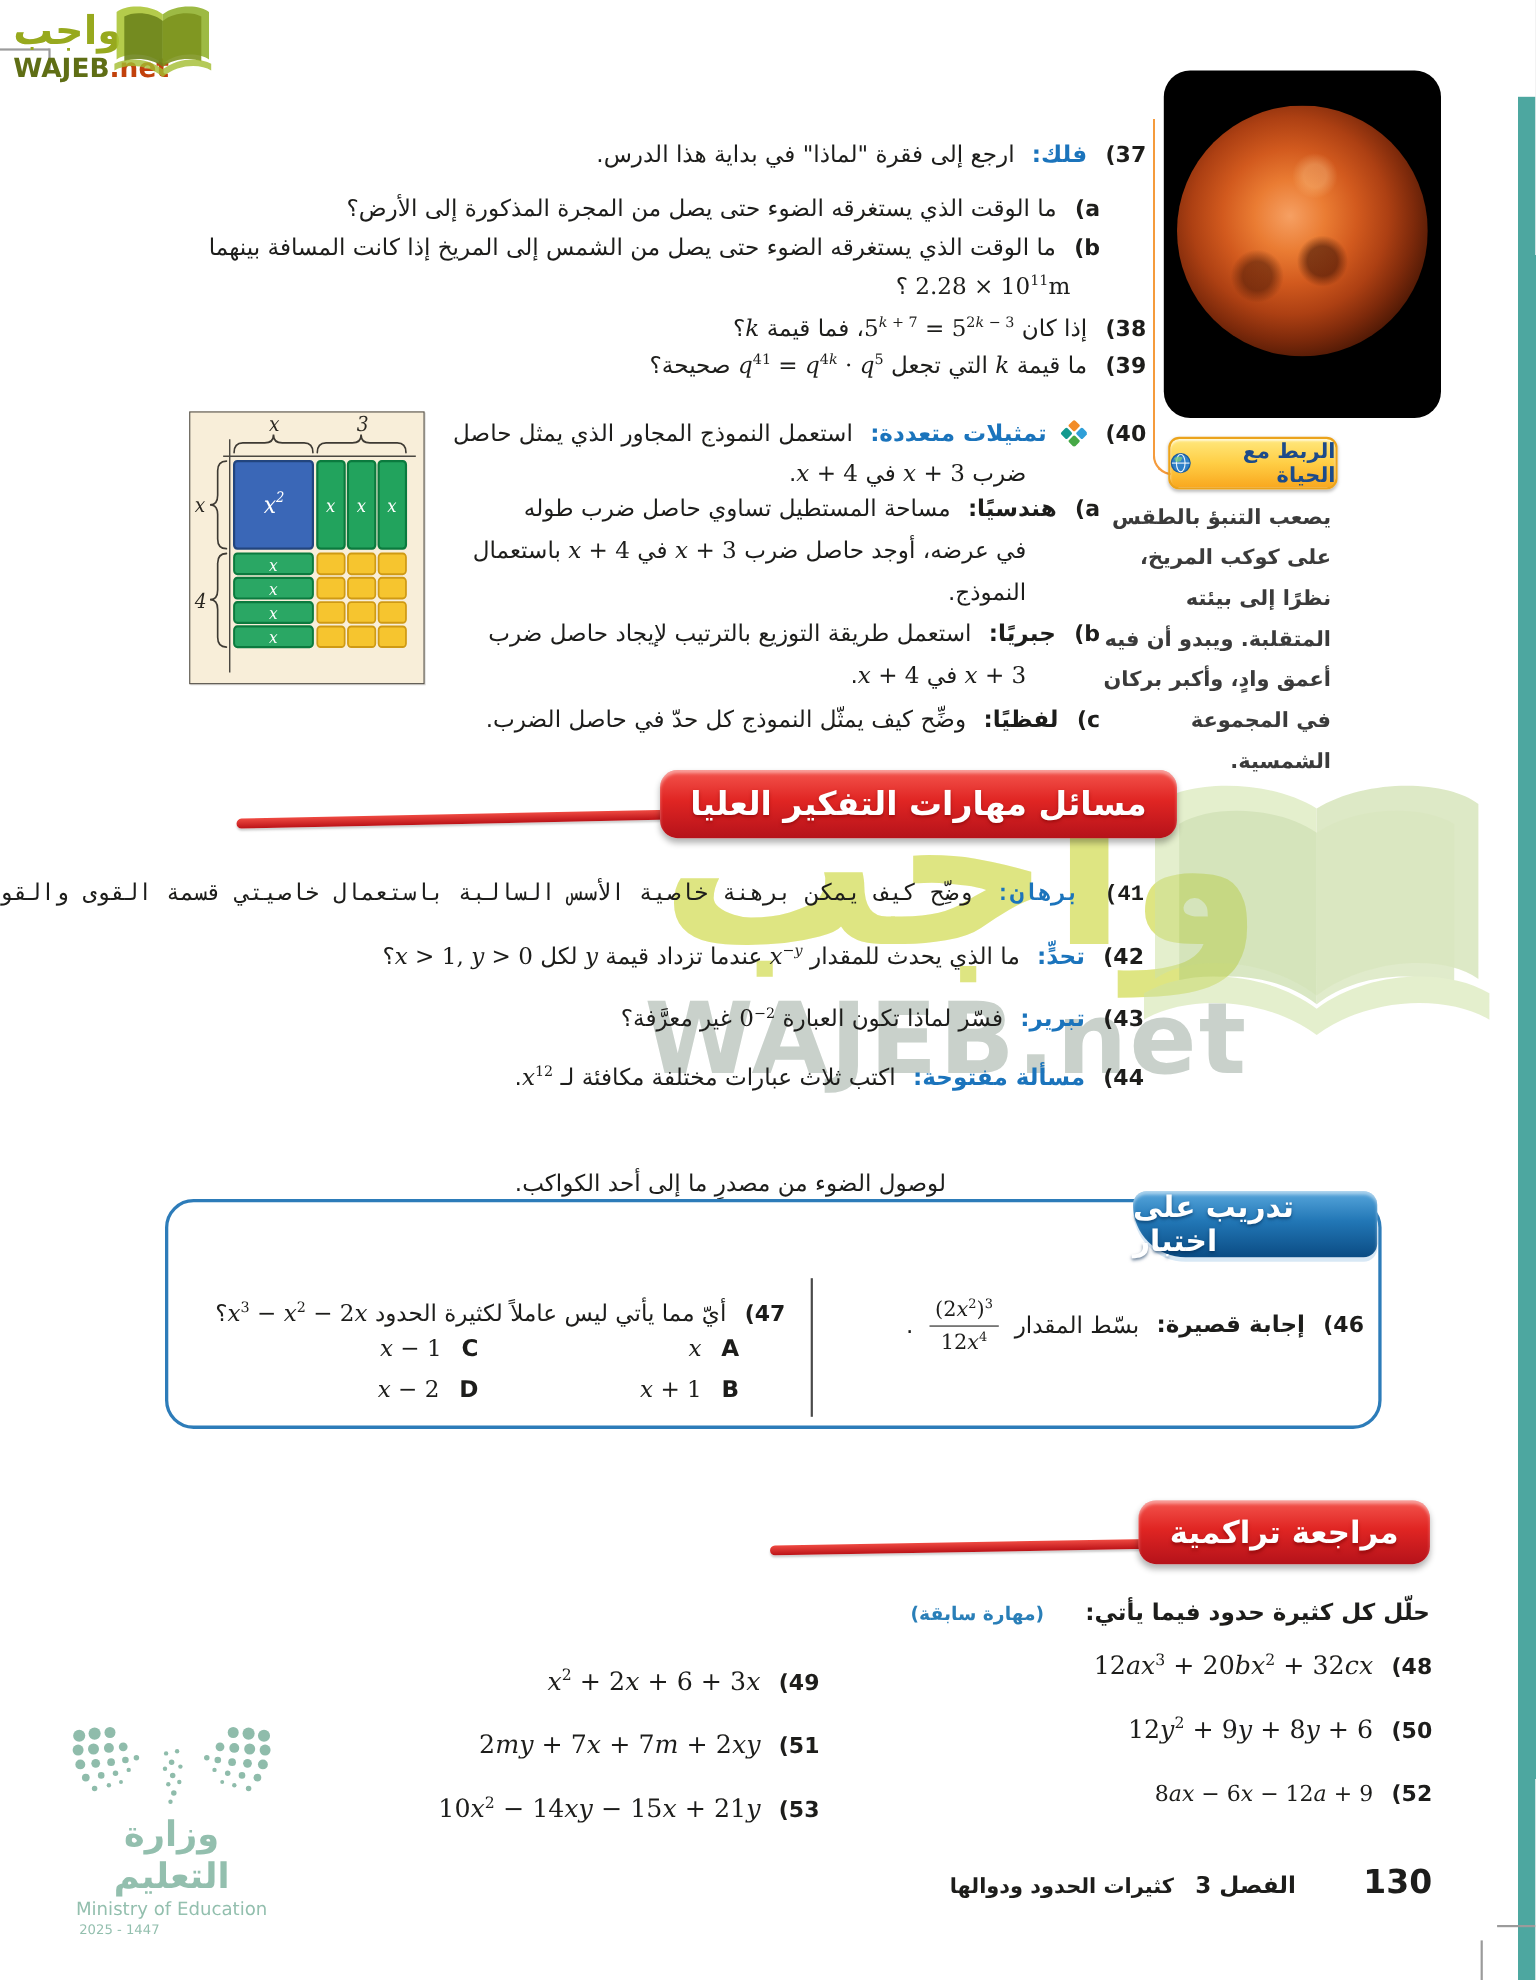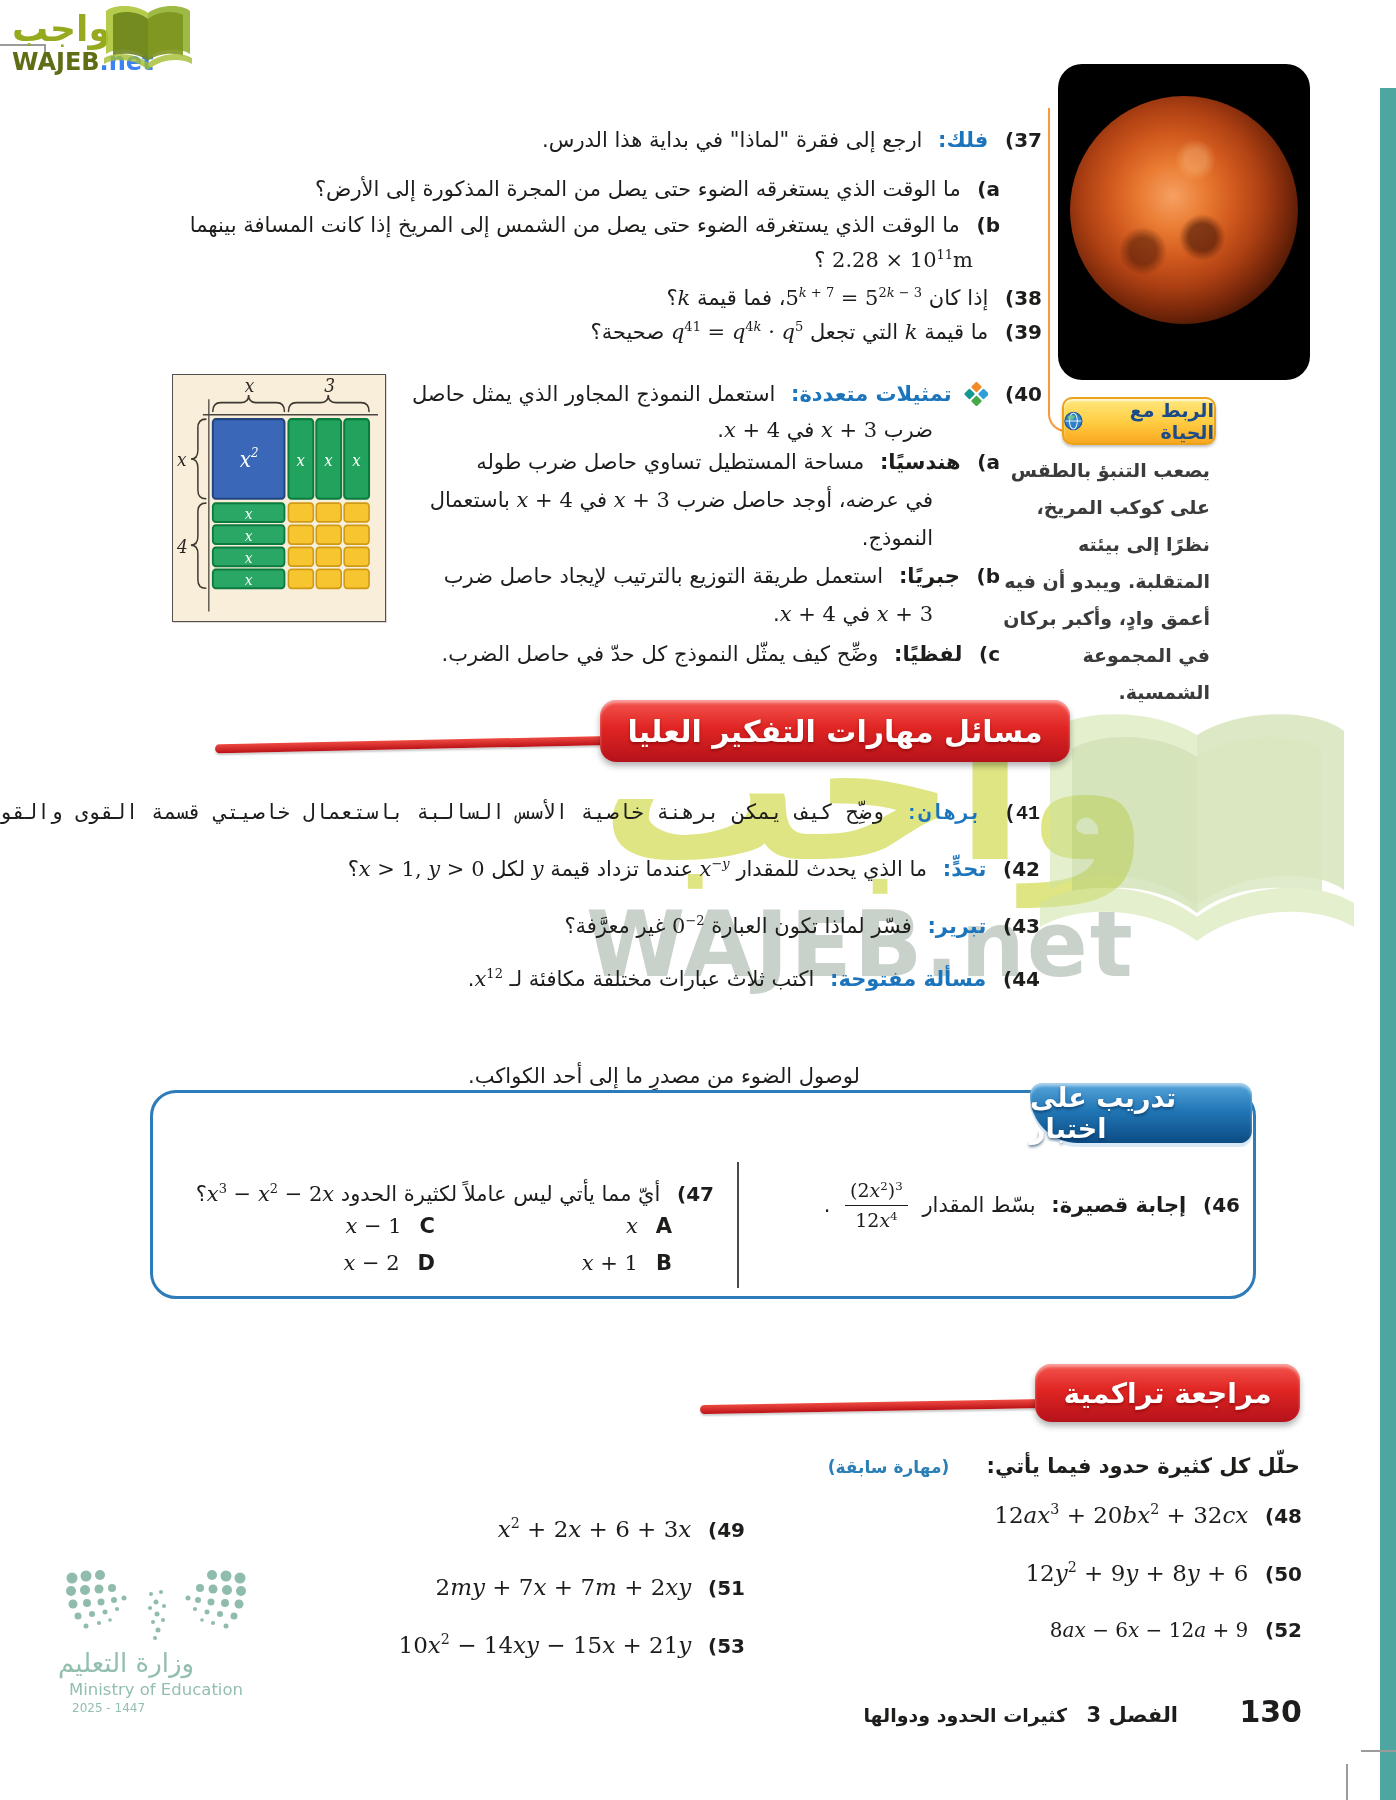--- a/index.html
+++ b/index.html
@@ -49,23 +49,23 @@
        radial-gradient(circle at 45% 44%, #f6a063 0%, #ea7c33 18%, #d25a1e 34%, #ad4013 50%, #7e2a0b 63%, #4c1805 75%, #1c0902 88%, #000 97%);}
   .bracket{position:absolute;border-left:2.5px solid #f59b3c;border-bottom:2.5px solid #f59b3c;border-bottom-left-radius:18px;}
   .tiles-fig{position:absolute;background:#f8eed9;border:1.6px solid #54504a;box-shadow:1px 1px 0 rgba(0,0,0,.15);}
   .teal-bar{position:absolute;background:#4da7a0;}
   .cropmark{position:absolute;background:#9b9b9b;}
   .wm{position:absolute;pointer-events:none;}
   .wm-ar{font-size:200px;font-weight:bold;color:#d7df63;opacity:.8;line-height:1;}
   .wm-en{font-size:90px;font-weight:bold;color:#b7c2ba;opacity:.75;letter-spacing:2px;line-height:1;}
   .logo-ar{font-size:36px;font-weight:bold;color:#97a91e;line-height:1.05;}
   .logo-en{font-size:24px;font-weight:bold;color:#5f6e15;}
-  .logo-en .suffix{color:#3b82f6;}
+  .logo-en .suffix{color:#c2410c;}
   .ministry{position:absolute;color:#93bfae;}
-  .ministry .mname{font-size:26px;font-weight:normal;text-align:left;direction:rtl;letter-spacing:1px;}
+  .ministry .mname{font-size:32px;font-weight:bold;text-align:center;direction:rtl;letter-spacing:1px;}
   .ministry .men{font-size:16.5px;text-align:center;margin-top:2px;}
   .ministry .myears{font-size:12px;text-align:left;margin-top:2px;padding-left:14px;}
   .footer-line{font-weight:bold;}
   .footer-line .pagenum{font-size:30px;font-weight:bold;direction:ltr;unicode-bidi:isolate;margin-left:54px;}
   .footer-line .chap{font-size:21px;margin-left:12px;}
   .footer-line .chaptitle{font-size:19px;}
   .tlabel{font-family:"DejaVu Serif",serif;font-style:italic;}
 </style>
 </head>
 <body>

